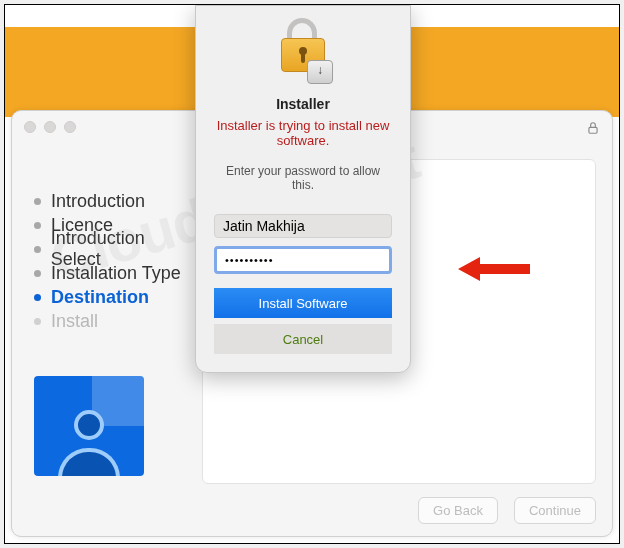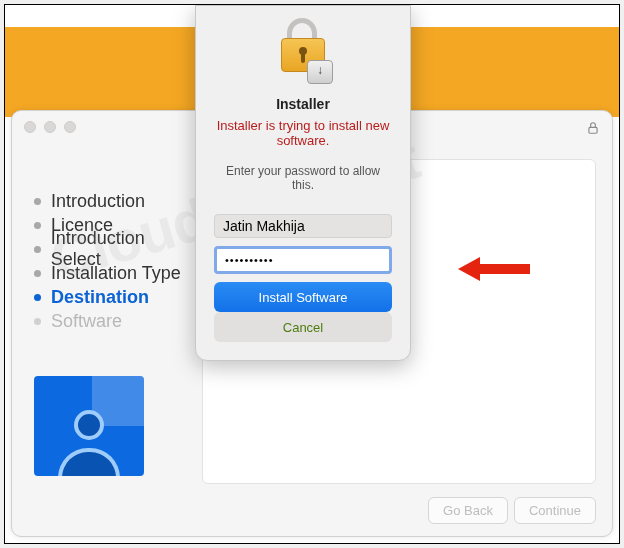--- a/index.html
+++ b/index.html
@@ -113,21 +113,21 @@
       position: absolute;
       top: 48px; left: 190px; right: 16px; bottom: 52px;
       background: #fff;
       border: 1px solid #e2e2e2;
       border-radius: 6px;
     }
     .footer-buttons {
       position: absolute;
       bottom: 12px; right: 16px;
       display: flex;
-      gap: 6px;
+      gap: 16px;
     }
     .btn {
       padding: 5px 14px;
       font-size: 13px;
       border-radius: 6px;
       border: 1px solid #d7d6d5;
       background: #fbfbfb;
       color: #bdbdbd;
       cursor: default;
     }
@@ -230,23 +230,24 @@
       border: 3px solid #7fa9e8;
       background: #fff;
       height: 28px;
       font-family: Arial, sans-serif;
       letter-spacing: 1px;
       font-size: 11px;
     }
     .dialog-btn {
       width: 100%;
       height: 30px;
-      border-radius: 6px;
+      border-radius: 0;
       border: none;
       font-size: 13px;
+      margin-top: 6px;
       cursor: pointer;
     }
     .dialog-btn.primary {
       background: linear-gradient(180deg,#2a8cf4,#1271e8);
       color: #fff;
       font-weight: 500;
     }
     .dialog-btn.secondary {
       background: #e2e0df;
       color: #4d7c0f;
@@ -304,21 +305,21 @@
       <div class="step">
         <span class="dot"></span>
         <span>Installation Type</span>
       </div>
       <div class="step active">
         <span class="dot"></span>
         <span>Destination</span>
       </div>
       <div class="step dim">
         <span class="dot"></span>
-        <span>Software</span>
+        <span>Install</span>
       </div>
     </div>
 
     <div class="app-icon">
       <div class="avatar-head"></div>
       <div class="avatar-body"></div>
     </div>
 
     <div class="content-panel"></div>
 

